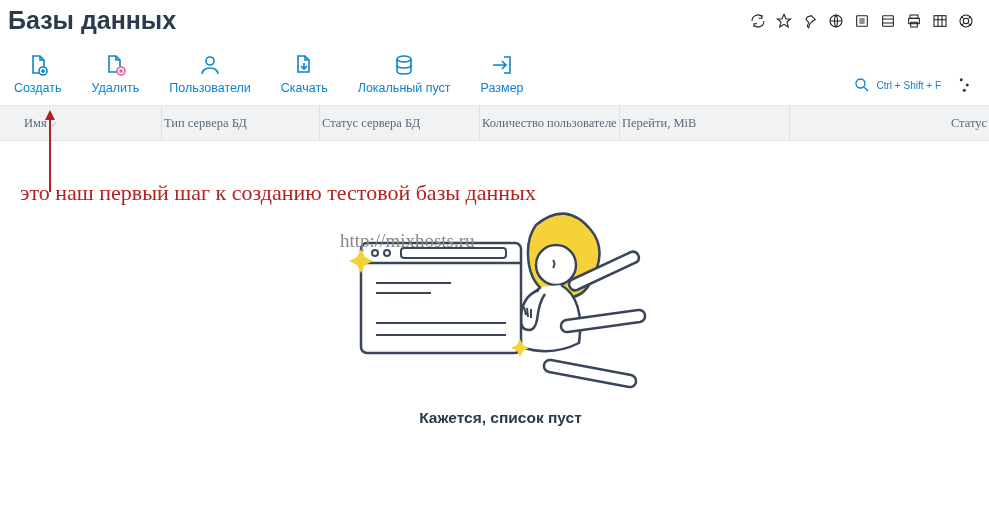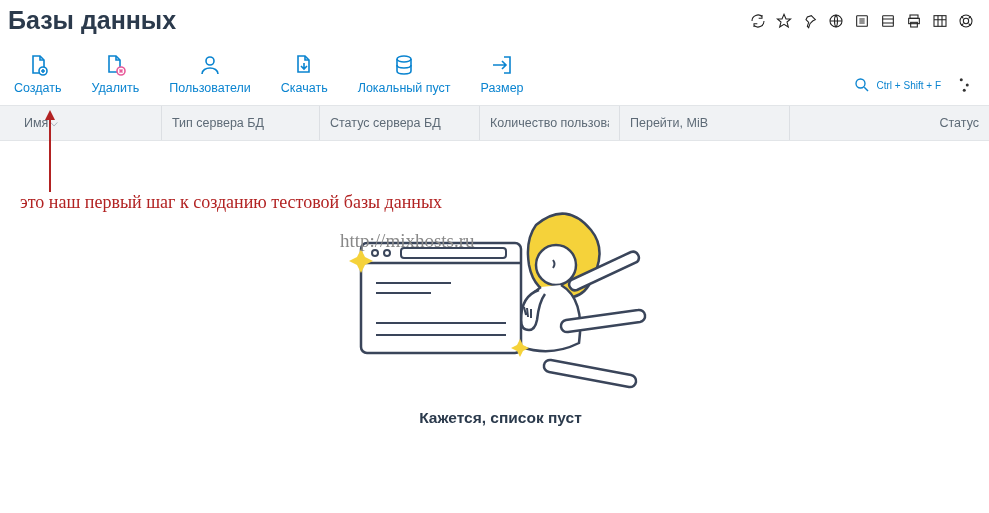--- a/index.html
+++ b/index.html
@@ -81,50 +81,51 @@
     display: flex;
     align-items: center;
     background: #f0f2f4;
     border-top: 1px solid #e2e5e8;
     border-bottom: 1px solid #e2e5e8;
     height: 36px;
     font-size: 12.5px;
     color: #5d6a76;
   }
   .th {
-    padding: 0 10px;
+    padding: 0 2px;
     border-right: 1px solid #dcdfe3;
     height: 100%;
     display: flex;
     align-items: center;
     white-space: nowrap;
     overflow: hidden;
+    font-family: Liberation Serif, serif;
   }
   .th:last-child { border-right: none; justify-content: flex-end; }
   .th-name { width: 162px; padding-left: 24px; }
   .th-type { width: 158px; align-items: center; }
   .th-addr { width: 160px; }
   .th-users { width: 140px; }
   .th-size { width: 170px; }
   .th-status { flex: 1; }
   .sort-caret { margin-left: 2px; font-size: 10px; color: #8a95a0; }
 
   .annotation-arrow {
     position: absolute;
     left: 42px;
     top: 110px;
     pointer-events: none;
   }
   .annotation-text {
     position: absolute;
     left: 20px;
-    top: 192px;
+    top: 180px;
     color: #b22222;
     font-family: Georgia, 'Times New Roman', serif;
-    font-size: 18px;
+    font-size: 22px;
   }
   .watermark {
     position: absolute;
     left: 340px;
     top: 230px;
     color: #888;
     font-family: Georgia, 'Times New Roman', serif;
     font-size: 19px;
   }
 

